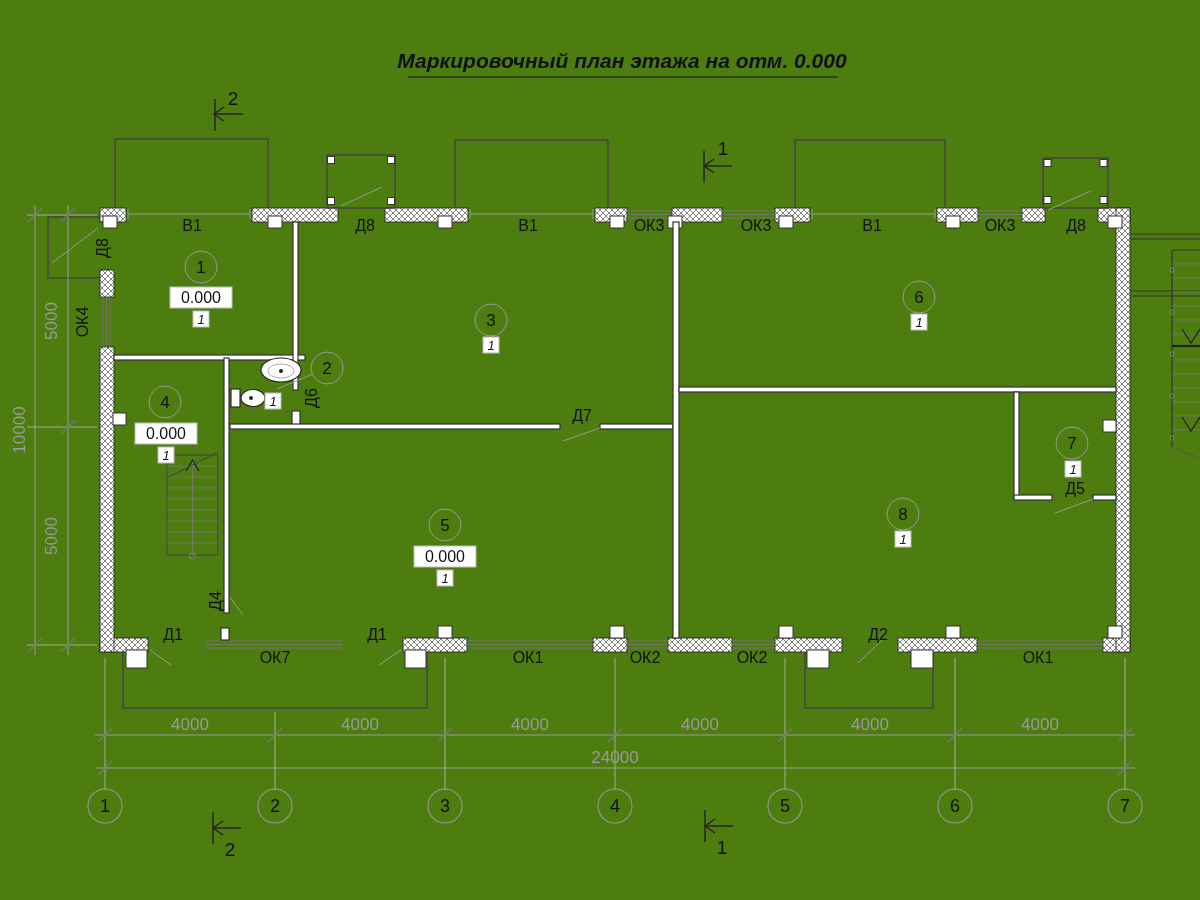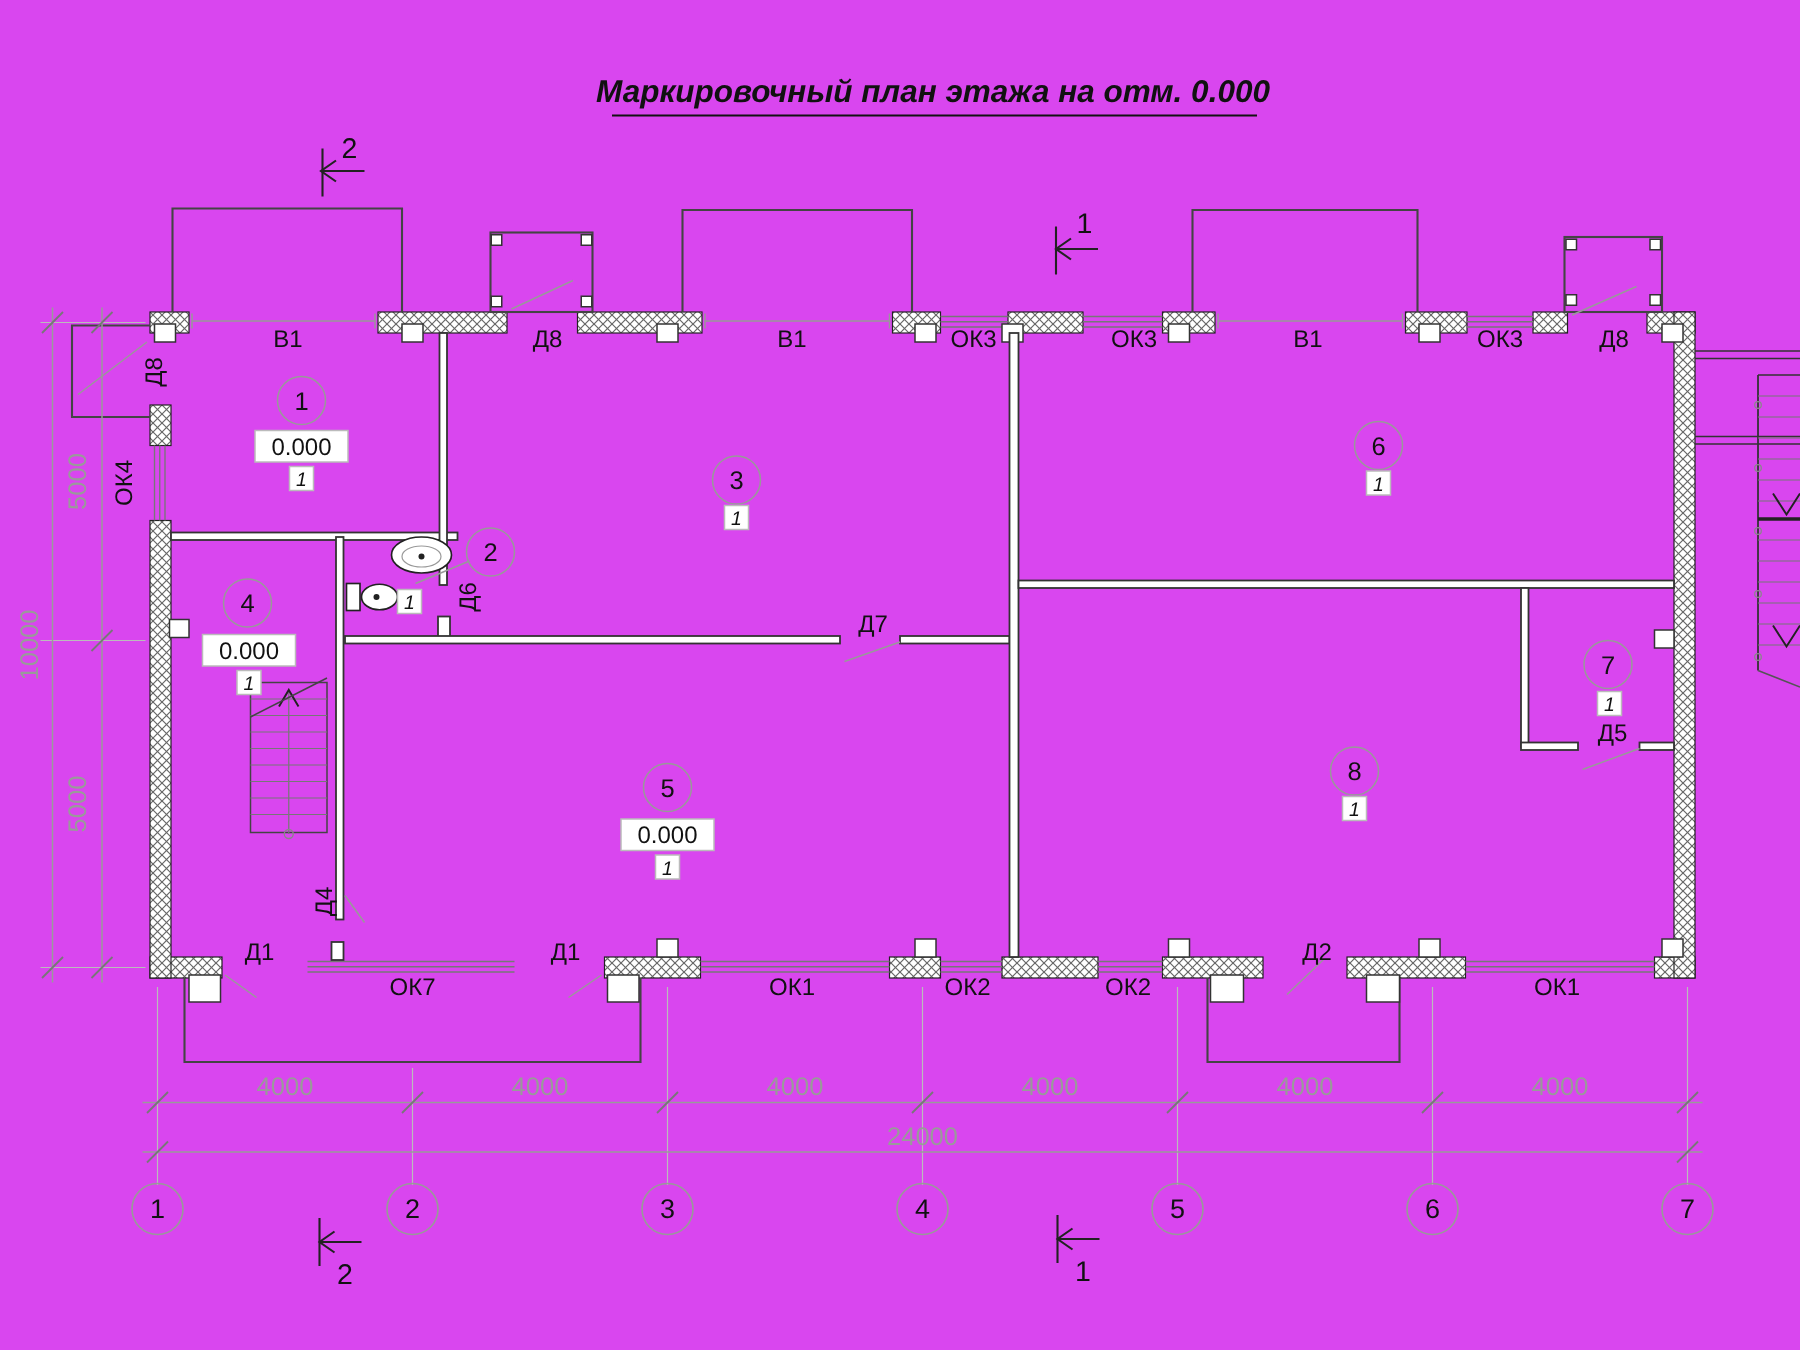--- a/index.html
+++ b/index.html
@@ -1,16 +1,16 @@
 <!DOCTYPE html>
 <html><head>
 <meta charset="utf-8">
 <style>
   html,body{margin:0;padding:0;background:#fff;}
-  .stage{width:1200px;height:900px;position:relative;background:#d946ef;overflow:hidden;}
+  .stage{width:1200px;height:900px;position:relative;background:#4d7c0f;overflow:hidden;}
   svg{display:block;}
   svg text{font-family:"Liberation Sans","DejaVu Sans",sans-serif;fill:#111;}
   .title{font-size:21px;font-style:italic;font-weight:600;text-anchor:middle;}
   .lbl{font-size:16px;text-anchor:middle;}
   .dim{font-size:17px;fill:#9a9a9a;text-anchor:middle;}
   .axisnum{font-size:18px;text-anchor:middle;}
   .roomnum{font-size:17px;text-anchor:middle;}
   .elev{font-size:16px;text-anchor:middle;}
   .type{font-size:13px;font-style:italic;text-anchor:middle;}
   .sec{font-size:19px;text-anchor:middle;}

